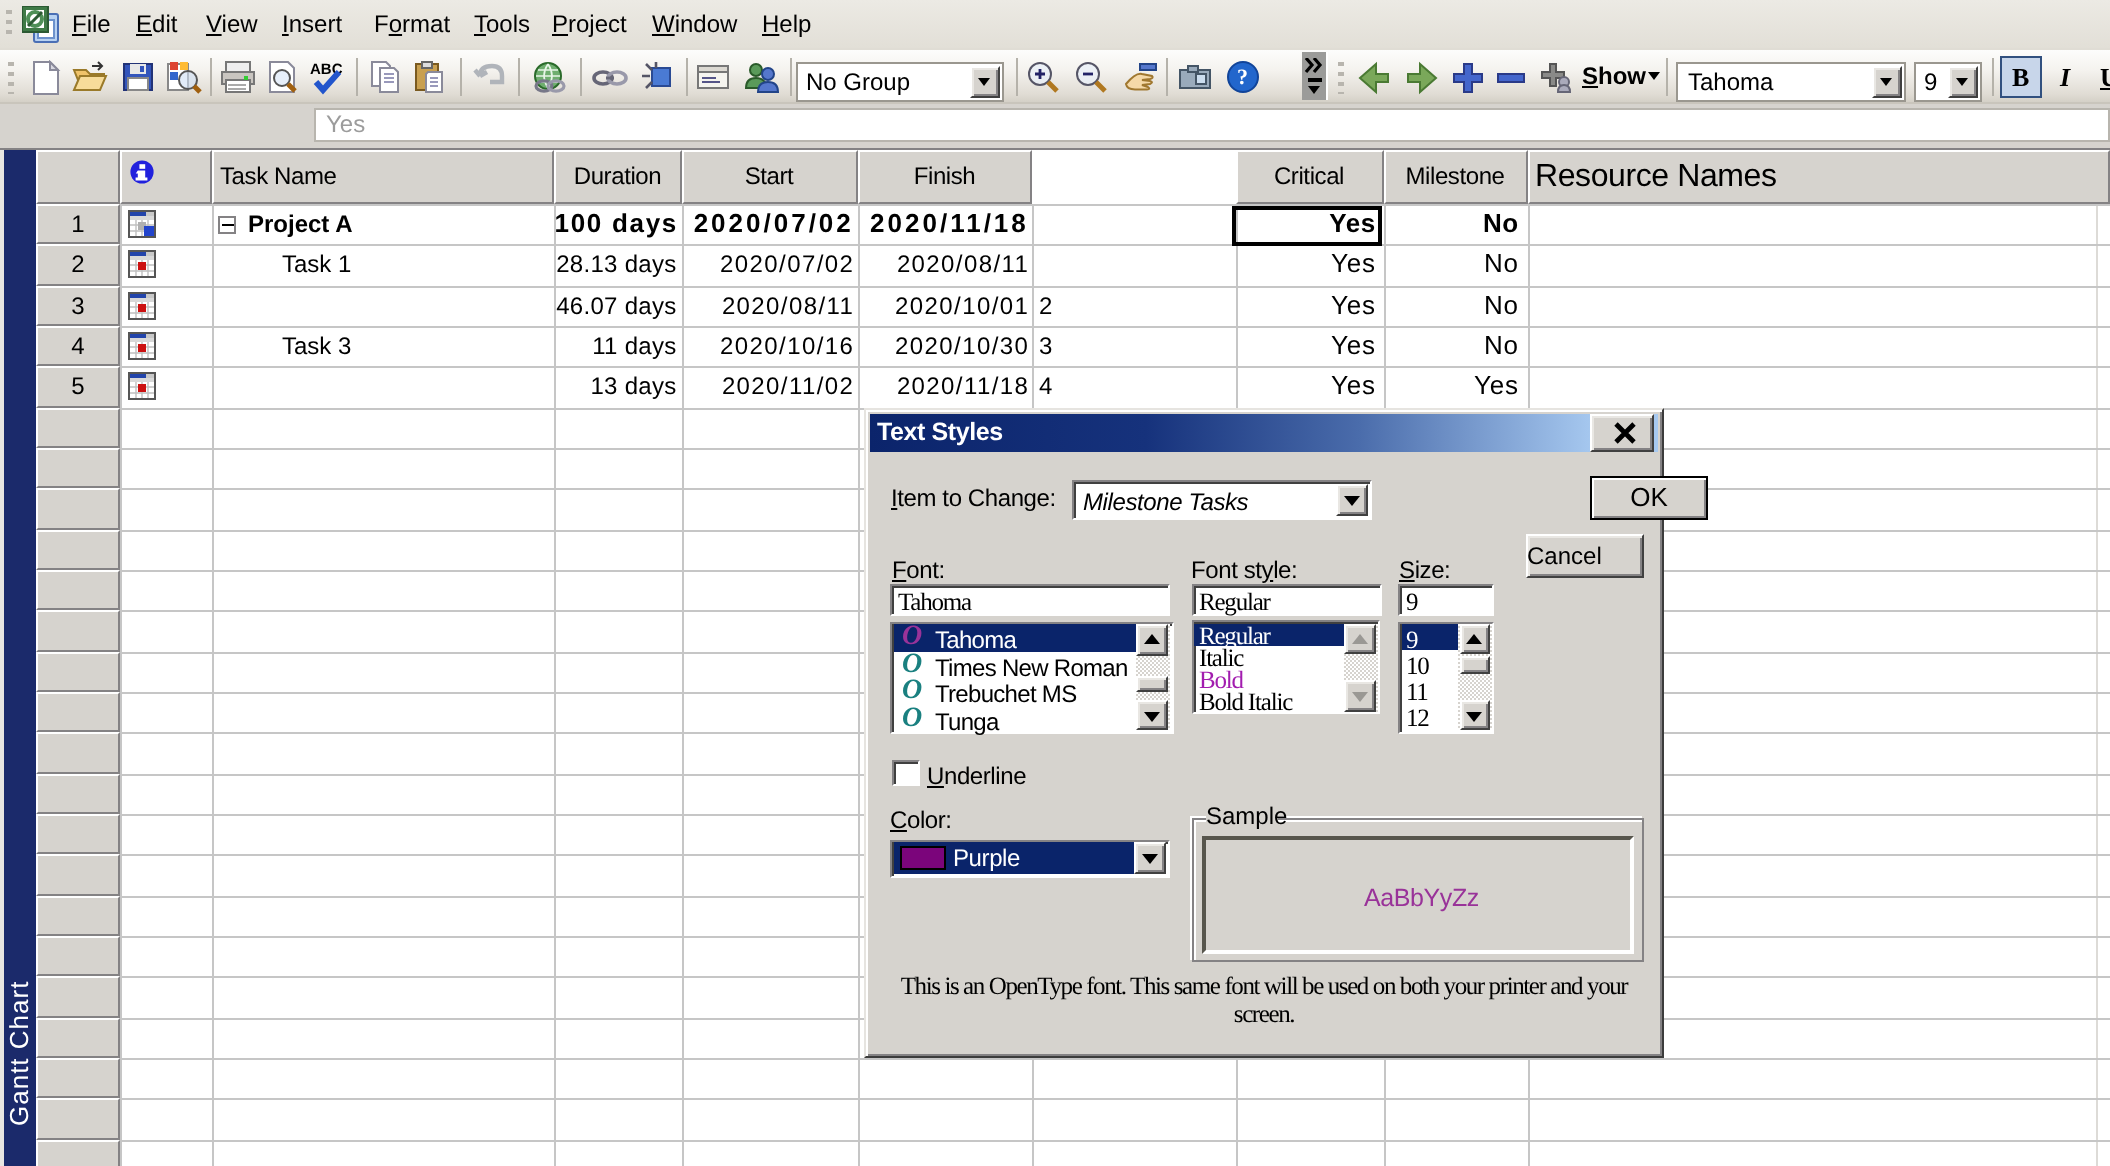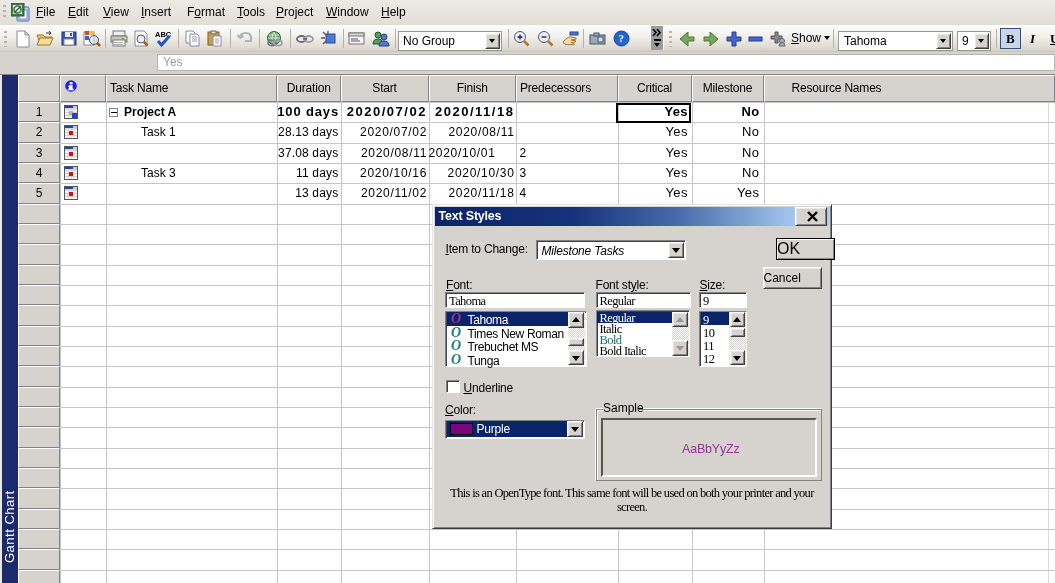--- a/index.html
+++ b/index.html
@@ -170,21 +170,21 @@
       <path d="M7 2 h4 v5 h5 v4 h-5 v5 h-4 v-5 h-5 v-4 h5 z" fill="#4466cc" stroke="#2a3a88"></path>
     </svg>
 <svg class="abs" style="left:747px;top:30px" width="18" height="18" viewBox="0 0 18 18">
       <rect x="2" y="7" width="13" height="4" fill="#4466cc" stroke="#2a3a88"></rect>
     </svg>
 <svg class="abs" style="left:768px;top:30px" width="20" height="18" viewBox="0 0 18 18">
       <path d="M6 2 h3 v4 h4 v3 h-4 v4 h-3 v-4 h-4 v-3 h4 z" fill="#8a8a88" stroke="#555"></path>
       <circle cx="13" cy="11" r="2.5" fill="#aab" stroke="#667"></circle>
       <path d="M10 16 q0 -3.5 3 -3.5 q3 0 3 3.5 z" fill="#aab" stroke="#667"></path>
     </svg>
-<div class="abs" style="left:791px;top:25px;height:26px;line-height:26px;font-size:12px;"><u>S</u>how</div>
+<div class="abs" style="left:791px;top:25px;height:26px;line-height:26px;font-size:12px;font-weight:bold;"><u>S</u>how</div>
 <div class="abs" style="left:824px;top:36px;width:0;height:0;border-left:3.5px solid transparent;border-right:3.5px solid transparent;border-top:4px solid #000;"></div>
 <div class="abs" style="left:833px;top:29px;width:1px;height:19px;background:#b5b2aa;"></div>
 <div class="abs" style="left:838px;top:31px;width:115px;height:20px;background:#fff;border:1px solid #9a978f;"></div>
 <div class="abs" style="left:844px;top:31px;height:20px;line-height:20px;font-size:12px;">Tahoma</div>
 <div class="abs raised" style="left:936px;top:33px;width:15px;height:16px;"></div>
 <div class="abs" style="left:940px;top:39px;width:0;height:0;border-left:3.5px solid transparent;border-right:3.5px solid transparent;border-top:4px solid #000;"></div>
 <div class="abs" style="left:957px;top:31px;width:34px;height:20px;background:#fff;border:1px solid #9a978f;"></div>
 <div class="abs" style="left:962px;top:31px;height:20px;line-height:20px;font-size:12px;">9</div>
 <div class="abs raised" style="left:974px;top:33px;width:15px;height:16px;"></div>
 <div class="abs" style="left:978px;top:39px;width:0;height:0;border-left:3.5px solid transparent;border-right:3.5px solid transparent;border-top:4px solid #000;"></div>
@@ -213,31 +213,28 @@
     </div>
 <div class="abs hcell" style="left:277px;top:75px;width:63.5px;height:27px;">
       <div style="position:absolute;top:0;left:0;right:0;bottom:0;line-height:25px;font-size:12px;letter-spacing:-0.2px;text-align:center;">Duration</div>
     </div>
 <div class="abs hcell" style="left:340.5px;top:75px;width:88.0px;height:27px;">
       <div style="position:absolute;top:0;left:0;right:0;bottom:0;line-height:25px;font-size:12px;letter-spacing:-0.2px;text-align:center;">Start</div>
     </div>
 <div class="abs hcell" style="left:428.5px;top:75px;width:87.5px;height:27px;">
       <div style="position:absolute;top:0;left:0;right:0;bottom:0;line-height:25px;font-size:12px;letter-spacing:-0.2px;text-align:center;">Finish</div>
     </div>
-<div class="abs hcell" style="left:516px;top:75px;width:101.5px;height:27px;">
-      <div style="position:absolute;top:0;left:0;right:0;bottom:0;line-height:25px;font-size:12px;letter-spacing:-0.2px;padding-left:3px;">Predecessors</div>
-    </div>
 <div class="abs hcell" style="left:617.5px;top:75px;width:74.0px;height:27px;">
       <div style="position:absolute;top:0;left:0;right:0;bottom:0;line-height:25px;font-size:12px;letter-spacing:-0.2px;text-align:center;">Critical</div>
     </div>
 <div class="abs hcell" style="left:691.5px;top:75px;width:72.0px;height:27px;">
       <div style="position:absolute;top:0;left:0;right:0;bottom:0;line-height:25px;font-size:12px;letter-spacing:-0.2px;text-align:center;">Milestone</div>
     </div>
 <div class="abs hcell" style="left:763.5px;top:75px;width:291.5px;height:27px;">
-      <div style="position:absolute;top:0;left:0;right:0;bottom:0;line-height:25px;font-size:12px;letter-spacing:-0.2px;padding-left:3px;margin-left:24px;">Resource Names</div>
+      <div style="position:absolute;top:0;left:0;right:0;bottom:0;line-height:25px;font-size:16px;letter-spacing:-0.2px;padding-left:3px;">Resource Names</div>
     </div>
 <div class="abs" style="left:0;top:74px;width:1055px;height:1px;background:#848284;"></div>
 <div class="vline" style="left:60px;top:102px;height:481px;"></div>
 <div class="vline" style="left:106px;top:102px;height:481px;"></div>
 <div class="vline" style="left:277px;top:102px;height:481px;"></div>
 <div class="vline" style="left:340.5px;top:102px;height:481px;"></div>
 <div class="vline" style="left:428.5px;top:102px;height:481px;"></div>
 <div class="vline" style="left:516px;top:102px;height:481px;"></div>
 <div class="vline" style="left:617.5px;top:102px;height:481px;"></div>
 <div class="vline" style="left:691.5px;top:102px;height:481px;"></div>
@@ -387,23 +384,23 @@
 <div class="cell" style="left:340.5px;top:102.00px;width:88.0px;height:20.33px;line-height:20.33px;font-size:13px;letter-spacing:1.5px;font-weight:bold;text-align:right;padding-right:1.6px;">2020/07/02</div>
 <div class="cell" style="left:428.5px;top:102.00px;width:87.5px;height:20.33px;line-height:20.33px;font-size:13px;letter-spacing:1.5px;font-weight:bold;text-align:right;padding-right:1.6px;">2020/11/18</div>
 <div class="cell" style="left:617.5px;top:102.00px;width:74.0px;height:20.33px;line-height:20.33px;font-size:13px;letter-spacing:0.3px;font-weight:bold;text-align:right;padding-right:3.6px;">Yes</div>
 <div class="cell" style="left:691.5px;top:102.00px;width:72.0px;height:20.33px;line-height:20.33px;font-size:13px;letter-spacing:0.3px;font-weight:bold;text-align:right;padding-right:4.1px;">No</div>
 <div class="cell" style="left:141px;top:122.33px;width:136px;height:20.33px;line-height:20.33px;font-size:12px;letter-spacing:0px;padding-left:0px;">Task 1</div>
 <div class="cell" style="left:277px;top:122.33px;width:63.5px;height:20.33px;line-height:20.33px;font-size:12px;letter-spacing:0.15px;text-align:right;padding-right:2.2px;">28.13 days</div>
 <div class="cell" style="left:340.5px;top:122.33px;width:88.0px;height:20.33px;line-height:20.33px;font-size:12px;letter-spacing:0.7px;text-align:right;padding-right:1.4px;">2020/07/02</div>
 <div class="cell" style="left:428.5px;top:122.33px;width:87.5px;height:20.33px;line-height:20.33px;font-size:12px;letter-spacing:0.7px;text-align:right;padding-right:1.4px;">2020/08/11</div>
 <div class="cell" style="left:617.5px;top:122.33px;width:74.0px;height:20.33px;line-height:20.33px;font-size:13px;letter-spacing:0.4px;text-align:right;padding-right:3.6px;">Yes</div>
 <div class="cell" style="left:691.5px;top:122.33px;width:72.0px;height:20.33px;line-height:20.33px;font-size:13px;letter-spacing:0.4px;text-align:right;padding-right:4.1px;">No</div>
-<div class="cell" style="left:277px;top:142.66px;width:63.5px;height:20.33px;line-height:20.33px;font-size:12px;letter-spacing:0.15px;text-align:right;padding-right:2.2px;">37.08 days</div>
+<div class="cell" style="left:277px;top:142.66px;width:63.5px;height:20.33px;line-height:20.33px;font-size:12px;letter-spacing:0.15px;text-align:right;padding-right:2.2px;">46.07 days</div>
 <div class="cell" style="left:340.5px;top:142.66px;width:88.0px;height:20.33px;line-height:20.33px;font-size:12px;letter-spacing:0.7px;text-align:right;padding-right:1.4px;">2020/08/11</div>
-<div class="cell" style="left:428.5px;top:142.66px;width:87.5px;height:20.33px;line-height:20.33px;font-size:12px;letter-spacing:0.7px;text-align:left;padding-right:1.4px;">2020/10/01</div>
+<div class="cell" style="left:428.5px;top:142.66px;width:87.5px;height:20.33px;line-height:20.33px;font-size:12px;letter-spacing:0.7px;text-align:right;padding-right:1.4px;">2020/10/01</div>
 <div class="cell" style="left:516px;top:142.66px;width:101.5px;height:20.33px;line-height:20.33px;font-size:12px;letter-spacing:0px;padding-left:3.5px;">2</div>
 <div class="cell" style="left:617.5px;top:142.66px;width:74.0px;height:20.33px;line-height:20.33px;font-size:13px;letter-spacing:0.4px;text-align:right;padding-right:3.6px;">Yes</div>
 <div class="cell" style="left:691.5px;top:142.66px;width:72.0px;height:20.33px;line-height:20.33px;font-size:13px;letter-spacing:0.4px;text-align:right;padding-right:4.1px;">No</div>
 <div class="cell" style="left:141px;top:162.99px;width:136px;height:20.33px;line-height:20.33px;font-size:12px;letter-spacing:0px;padding-left:0px;">Task 3</div>
 <div class="cell" style="left:277px;top:162.99px;width:63.5px;height:20.33px;line-height:20.33px;font-size:12px;letter-spacing:0.15px;text-align:right;padding-right:2.2px;">11 days</div>
 <div class="cell" style="left:340.5px;top:162.99px;width:88.0px;height:20.33px;line-height:20.33px;font-size:12px;letter-spacing:0.7px;text-align:right;padding-right:1.4px;">2020/10/16</div>
 <div class="cell" style="left:428.5px;top:162.99px;width:87.5px;height:20.33px;line-height:20.33px;font-size:12px;letter-spacing:0.7px;text-align:right;padding-right:1.4px;">2020/10/30</div>
 <div class="cell" style="left:516px;top:162.99px;width:101.5px;height:20.33px;line-height:20.33px;font-size:12px;letter-spacing:0px;padding-left:3.5px;">3</div>
 <div class="cell" style="left:617.5px;top:162.99px;width:74.0px;height:20.33px;line-height:20.33px;font-size:13px;letter-spacing:0.4px;text-align:right;padding-right:3.6px;">Yes</div>
 <div class="cell" style="left:691.5px;top:162.99px;width:72.0px;height:20.33px;line-height:20.33px;font-size:13px;letter-spacing:0.4px;text-align:right;padding-right:4.1px;">No</div>
@@ -419,21 +416,21 @@
 <div class="abs" style="left:438.5px;top:209px;white-space:nowrap;font-size:12px;letter-spacing:-0.2px;color:#fff;font-weight:bold;font-size:12.5px;">Text Styles</div>
 <div class="abs raised" style="left:795px;top:206.5px;width:31.5px;height:19px;"></div>
 <svg class="abs" style="left:807px;top:211px" width="11" height="11">
       <path d="M1 1 L10 10 M10 1 L1 10" stroke="#000" stroke-width="2.4"></path>
     </svg>
 <div class="abs" style="left:445.5px;top:242px;white-space:nowrap;font-size:12px;letter-spacing:-0.2px;"><u>I</u>tem to Change:</div>
 <div class="abs sunk" style="left:536px;top:240px;width:150px;height:20px;"></div>
 <div class="abs" style="left:541.5px;top:244px;white-space:nowrap;font-size:12px;letter-spacing:-0.2px;font-style:italic;">Milestone Tasks</div>
 <div class="abs raised" style="left:668px;top:242px;width:16px;height:16px;"></div>
 <div class="abs" style="left:672px;top:248px;width:0;height:0;border-left:4.5px solid transparent;border-right:4.5px solid transparent;border-top:5px solid #000;"></div>
-<div class="abs" style="left:776px;top:238px;width:59px;height:21.5px;border:1.5px solid #000;background:#d6d3ce;box-shadow:inset 1px 1px 0 #fff, inset -1px -1px 0 #848284;text-align:left;line-height:19px;font-size:16px;">OK</div>
+<div class="abs" style="left:795px;top:238px;width:59px;height:21.5px;border:1.5px solid #000;background:#d6d3ce;box-shadow:inset 1px 1px 0 #fff, inset -1px -1px 0 #848284;text-align:center;line-height:19px;font-size:13px;">OK</div>
 <div class="abs raised" style="left:762.5px;top:267px;width:59.5px;height:22px;text-align:left;line-height:20px;font-size:12px;">Cancel</div>
 <div class="abs" style="left:446px;top:278px;white-space:nowrap;font-size:12px;letter-spacing:-0.2px;"><u>F</u>ont:</div>
 <div class="abs" style="left:595.5px;top:278px;white-space:nowrap;font-size:12px;letter-spacing:-0.2px;">Font st<u>y</u>le:</div>
 <div class="abs" style="left:699.5px;top:278px;white-space:nowrap;font-size:12px;letter-spacing:-0.2px;"><u>S</u>ize:</div>
 <div class="abs sunk" style="left:445px;top:291.5px;width:139.5px;height:16px;"></div>
 <div class="abs" style="left:449px;top:293.5px;white-space:nowrap;font-size:12px;letter-spacing:-0.2px;font-family:'Liberation Serif',serif;font-size:12.5px;letter-spacing:-0.6px;">Tahoma</div>
 <div class="abs sunk" style="left:595.5px;top:291.5px;width:95px;height:16px;"></div>
 <div class="abs" style="left:599.5px;top:293.5px;white-space:nowrap;font-size:12px;letter-spacing:-0.2px;font-family:'Liberation Serif',serif;font-size:12.5px;letter-spacing:-0.6px;">Regular</div>
 <div class="abs sunk" style="left:699px;top:291.5px;width:47.5px;height:16px;"></div>
 <div class="abs" style="left:703px;top:293.5px;white-space:nowrap;font-size:12px;letter-spacing:-0.2px;font-family:'Liberation Serif',serif;font-size:12.5px;letter-spacing:-0.6px;">9</div>
@@ -450,21 +447,21 @@
 <div class="abs" style="left:567.5px;top:312px;width:17px;height:53px;background:#fff;background-image:conic-gradient(#d6d3ce 25%,transparent 0 50%,#d6d3ce 0 75%,transparent 0);background-size:2px 2px;"></div>
 <div class="abs raised" style="left:568px;top:312px;width:15.5px;height:15.5px;"></div>
 <div class="abs" style="left:571.75px;top:317px;width:0;height:0;border-left:4px solid transparent;border-right:4px solid transparent;border-bottom:5px solid #000;"></div>
 <div class="abs raised" style="left:568px;top:349.5px;width:15.5px;height:15.5px;"></div>
 <div class="abs" style="left:571.75px;top:355.5px;width:0;height:0;border-left:4px solid transparent;border-right:4px solid transparent;border-top:5px solid #000;"></div>
 <div class="abs raised" style="left:568px;top:338px;width:15.5px;height:8px;"></div>
 <div class="abs sunk" style="left:595.5px;top:310px;width:94.5px;height:47px;"></div>
 <div class="abs" style="left:597px;top:311.5px;width:74.5px;height:11.3px;background:#0a246a;"></div>
 <div class="abs" style="left:599.5px;top:310.5px;white-space:nowrap;font-size:12px;letter-spacing:-0.2px;color:#fff;font-family:'Liberation Serif',serif;font-size:12.5px;letter-spacing:-0.6px;">Regular</div>
 <div class="abs" style="left:599.5px;top:321.8px;white-space:nowrap;font-size:12px;letter-spacing:-0.2px;color:#000;font-family:'Liberation Serif',serif;font-size:12.5px;letter-spacing:-0.6px;">Italic</div>
-<div class="abs" style="left:599.5px;top:333.1px;white-space:nowrap;font-size:12px;letter-spacing:-0.2px;color:#0f766e;font-family:'Liberation Serif',serif;font-size:12.5px;letter-spacing:-0.6px;">Bold</div>
+<div class="abs" style="left:599.5px;top:333.1px;white-space:nowrap;font-size:12px;letter-spacing:-0.2px;color:#a21caf;font-family:'Liberation Serif',serif;font-size:12.5px;letter-spacing:-0.6px;">Bold</div>
 <div class="abs" style="left:599.5px;top:344.4px;white-space:nowrap;font-size:12px;letter-spacing:-0.2px;color:#000;font-family:'Liberation Serif',serif;font-size:12.5px;letter-spacing:-0.6px;">Bold Italic</div>
 <div class="abs" style="left:671.5px;top:311.5px;width:17px;height:44px;background:#fff;background-image:conic-gradient(#d6d3ce 25%,transparent 0 50%,#d6d3ce 0 75%,transparent 0);background-size:2px 2px;"></div>
 <div class="abs raised" style="left:672px;top:311.5px;width:15.5px;height:15.5px;"></div>
 <div class="abs" style="left:675.75px;top:316.5px;width:0;height:0;border-left:4px solid transparent;border-right:4px solid transparent;border-bottom:5px solid #9a9894;"></div>
 <div class="abs raised" style="left:672px;top:340px;width:15.5px;height:15.5px;"></div>
 <div class="abs" style="left:675.75px;top:346px;width:0;height:0;border-left:4px solid transparent;border-right:4px solid transparent;border-top:5px solid #9a9894;"></div>
 <div class="abs sunk" style="left:699px;top:310.5px;width:47.5px;height:56.5px;"></div>
 <div class="abs" style="left:700.5px;top:312px;width:28.5px;height:13px;background:#0a246a;"></div>
 <div class="abs" style="left:703px;top:312.5px;white-space:nowrap;font-size:12px;letter-spacing:-0.2px;color:#fff;font-family:'Liberation Serif',serif;font-size:12.5px;letter-spacing:-0.6px;">9</div>
 <div class="abs" style="left:703px;top:325.5px;white-space:nowrap;font-size:12px;letter-spacing:-0.2px;color:#000;font-family:'Liberation Serif',serif;font-size:12.5px;letter-spacing:-0.6px;">10</div>

